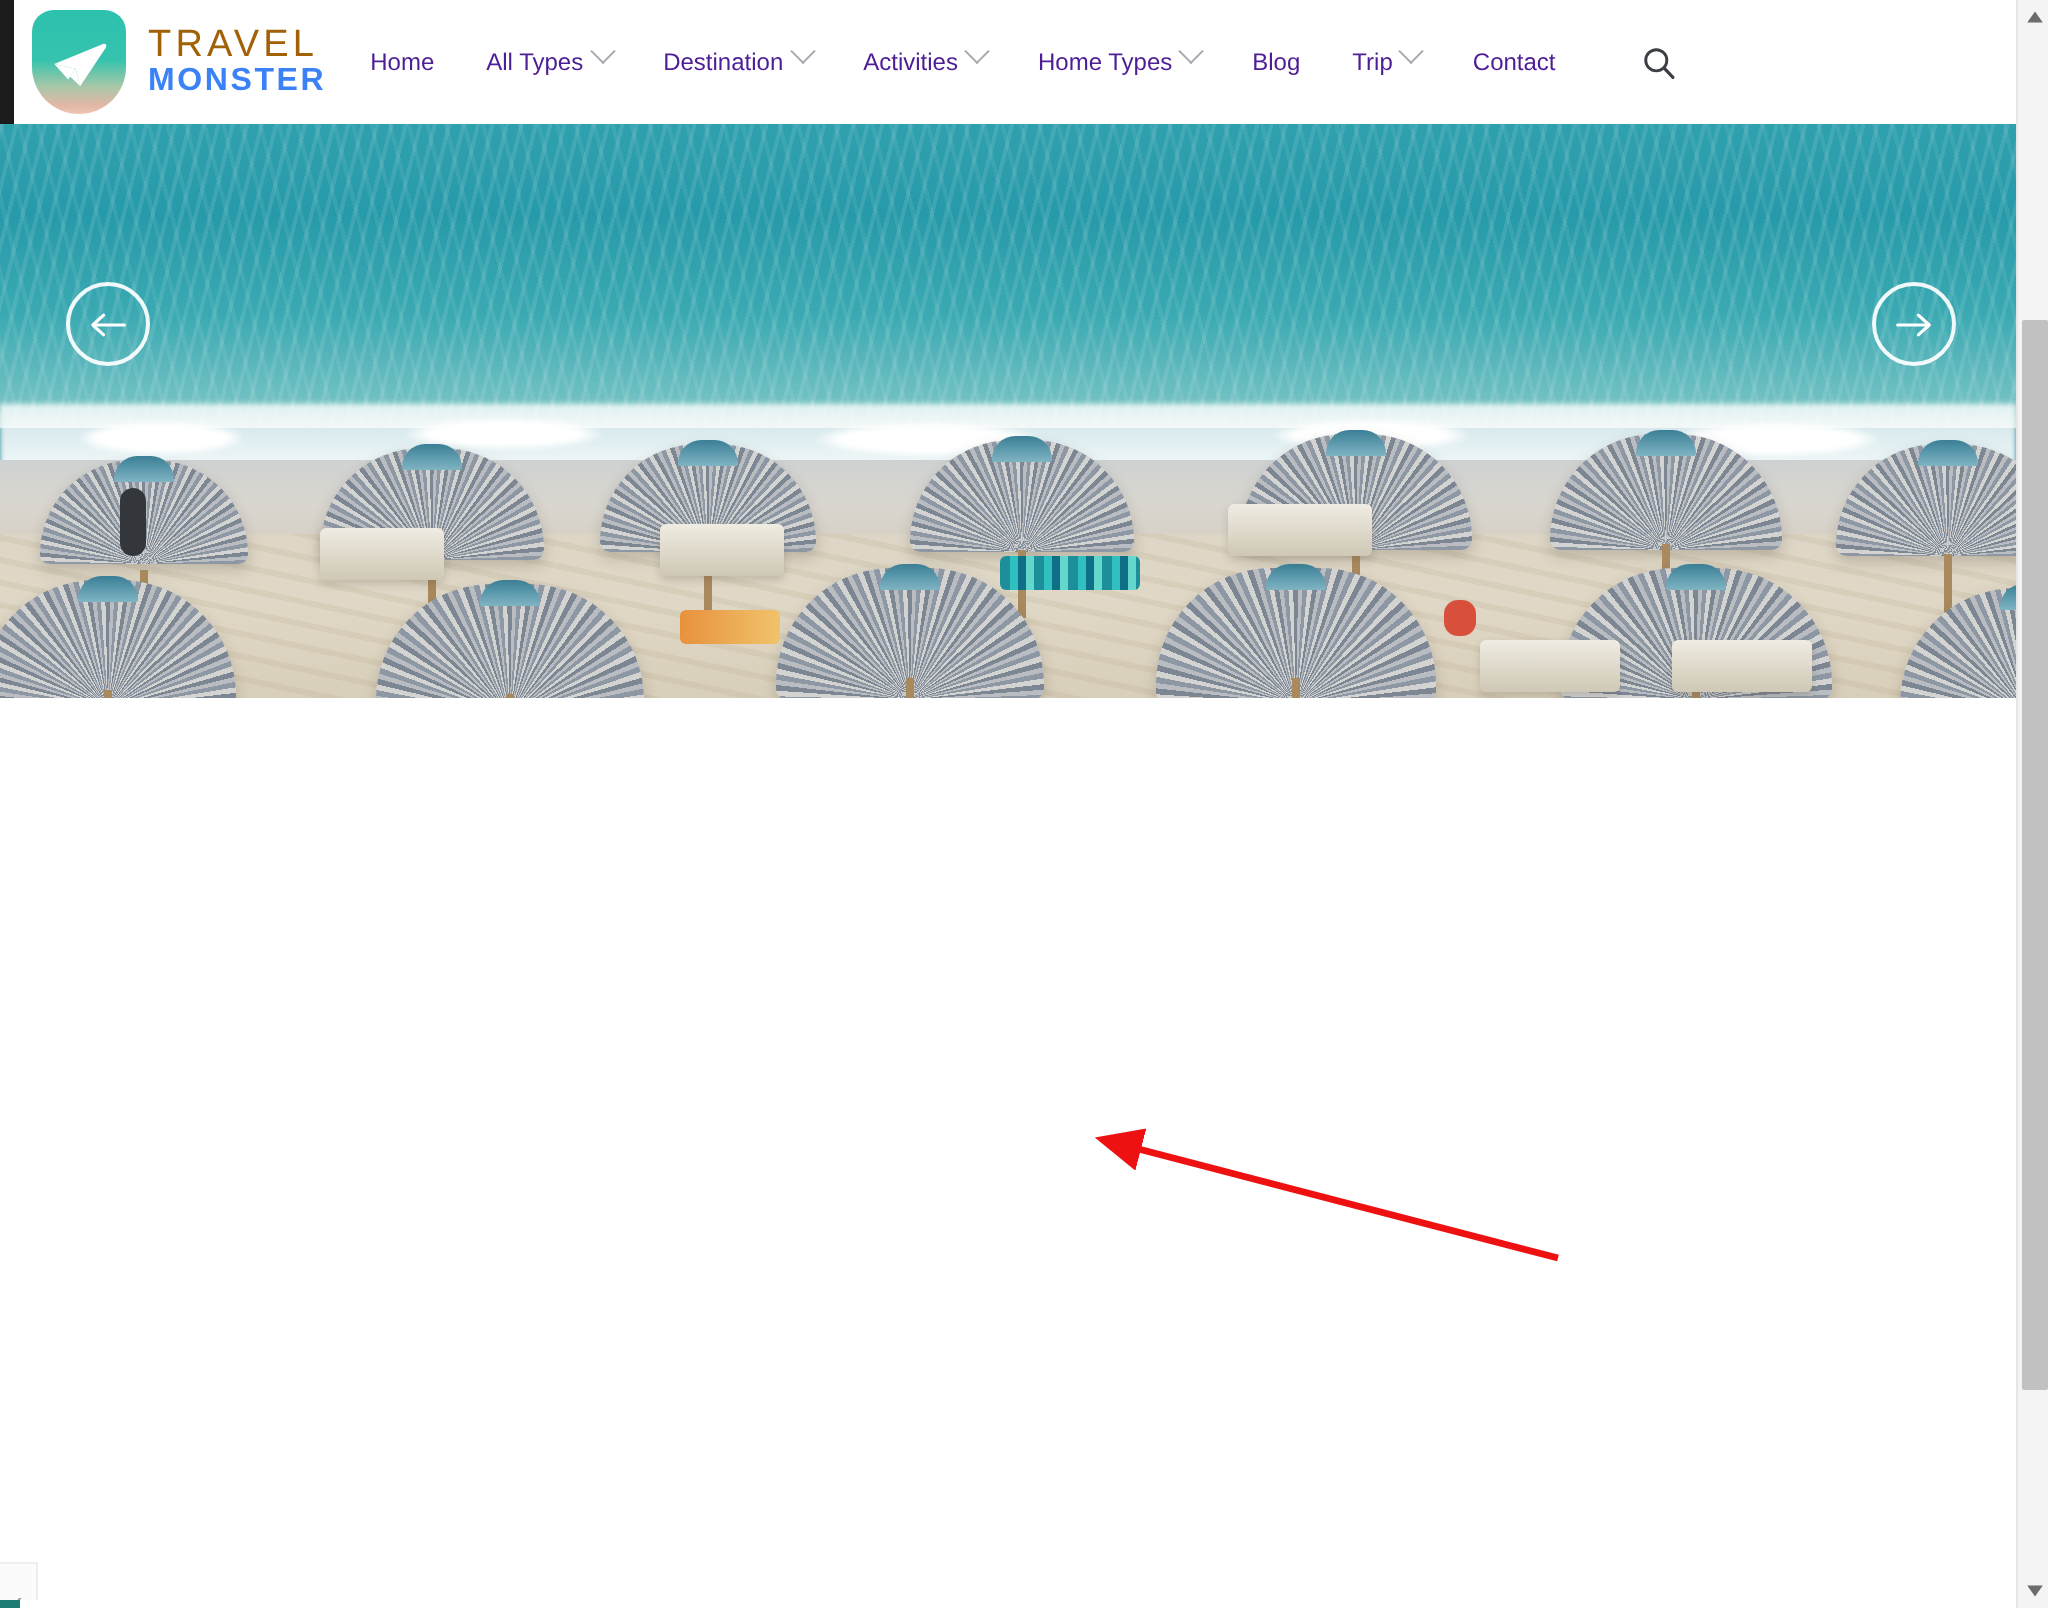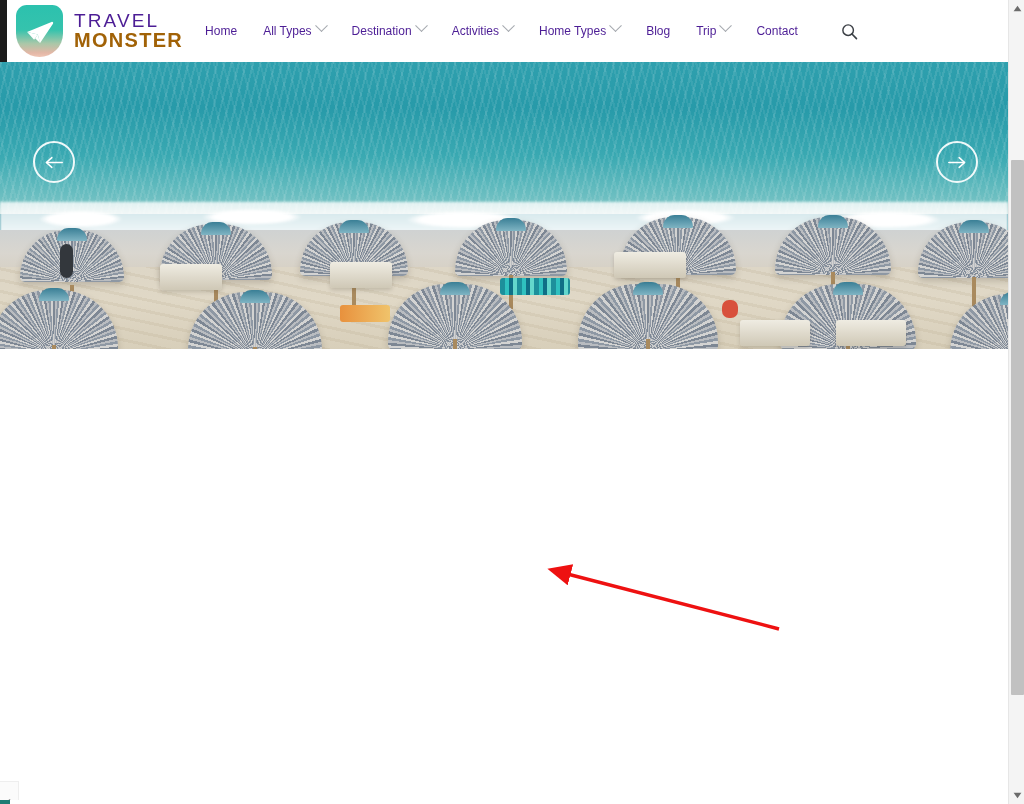--- a/index.html
+++ b/index.html
@@ -36,24 +36,24 @@
   .logo-mark {
     width: 47px; height: 52px;
     border-radius: 11px 11px 24px 24px;
     background: linear-gradient(180deg, #2cc1ae 0%, #35c3ad 48%, #a9c7a8 74%, #e3b7a6 92%, #efc5b4 100%);
     position: relative;
     overflow: hidden;
   }
   .logo-mark svg { position: absolute; left: 8px; top: 10px; }
   .logo-text { margin-left: 11px; line-height: 1.03; }
   .logo-text .l1 {
-    font-size: 19px; letter-spacing: 2.1px; color: #4c1d95; font-weight: 400;
+    font-size: 19px; letter-spacing: 2.1px; color: #a16207; font-weight: 400;
   }
   .logo-text .l2 {
-    font-size: 20px; letter-spacing: 1.3px; color: #a16207; font-weight: 700;
+    font-size: 16px; letter-spacing: 1.3px; color: #3b82f6; font-weight: 700;
   }
 
   .main-nav {
     display: flex; align-items: center;
     margin-left: 22px;
     gap: 26px;
   }
   .nav-item {
     display: flex; align-items: flex-start; gap: 5px;
     font-size: 12px; color: #4c1d95; white-space: nowrap;

